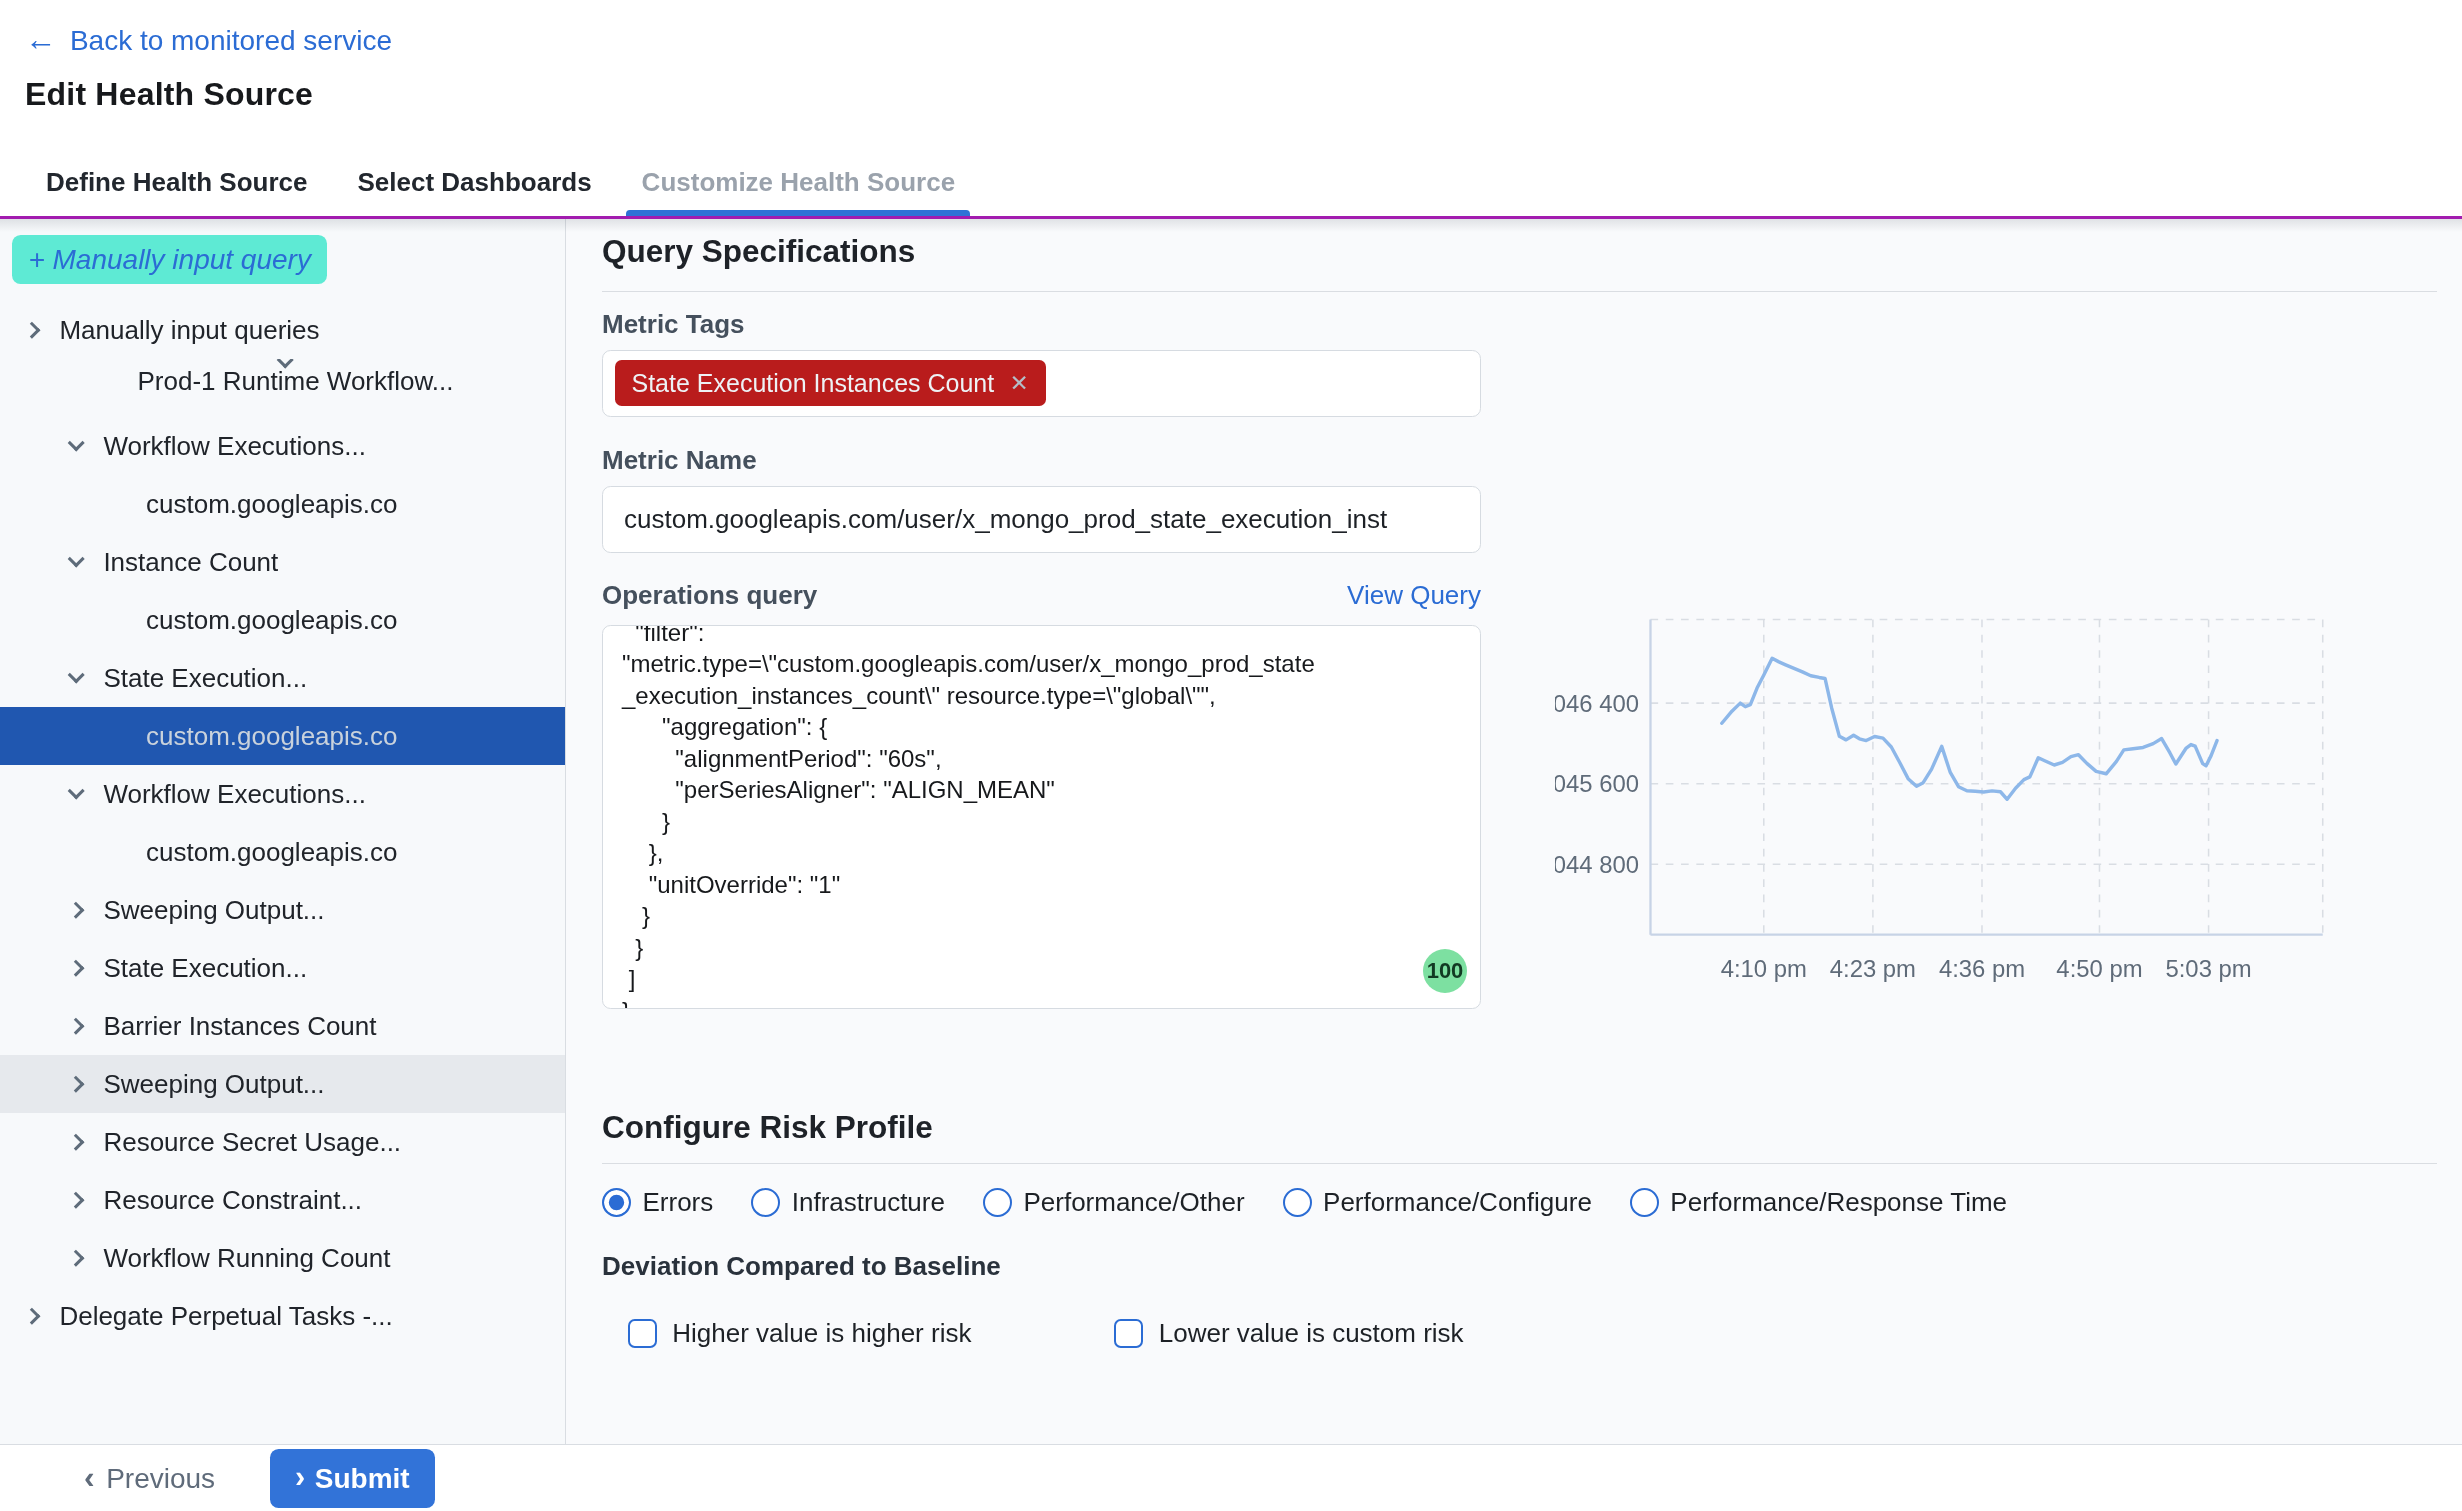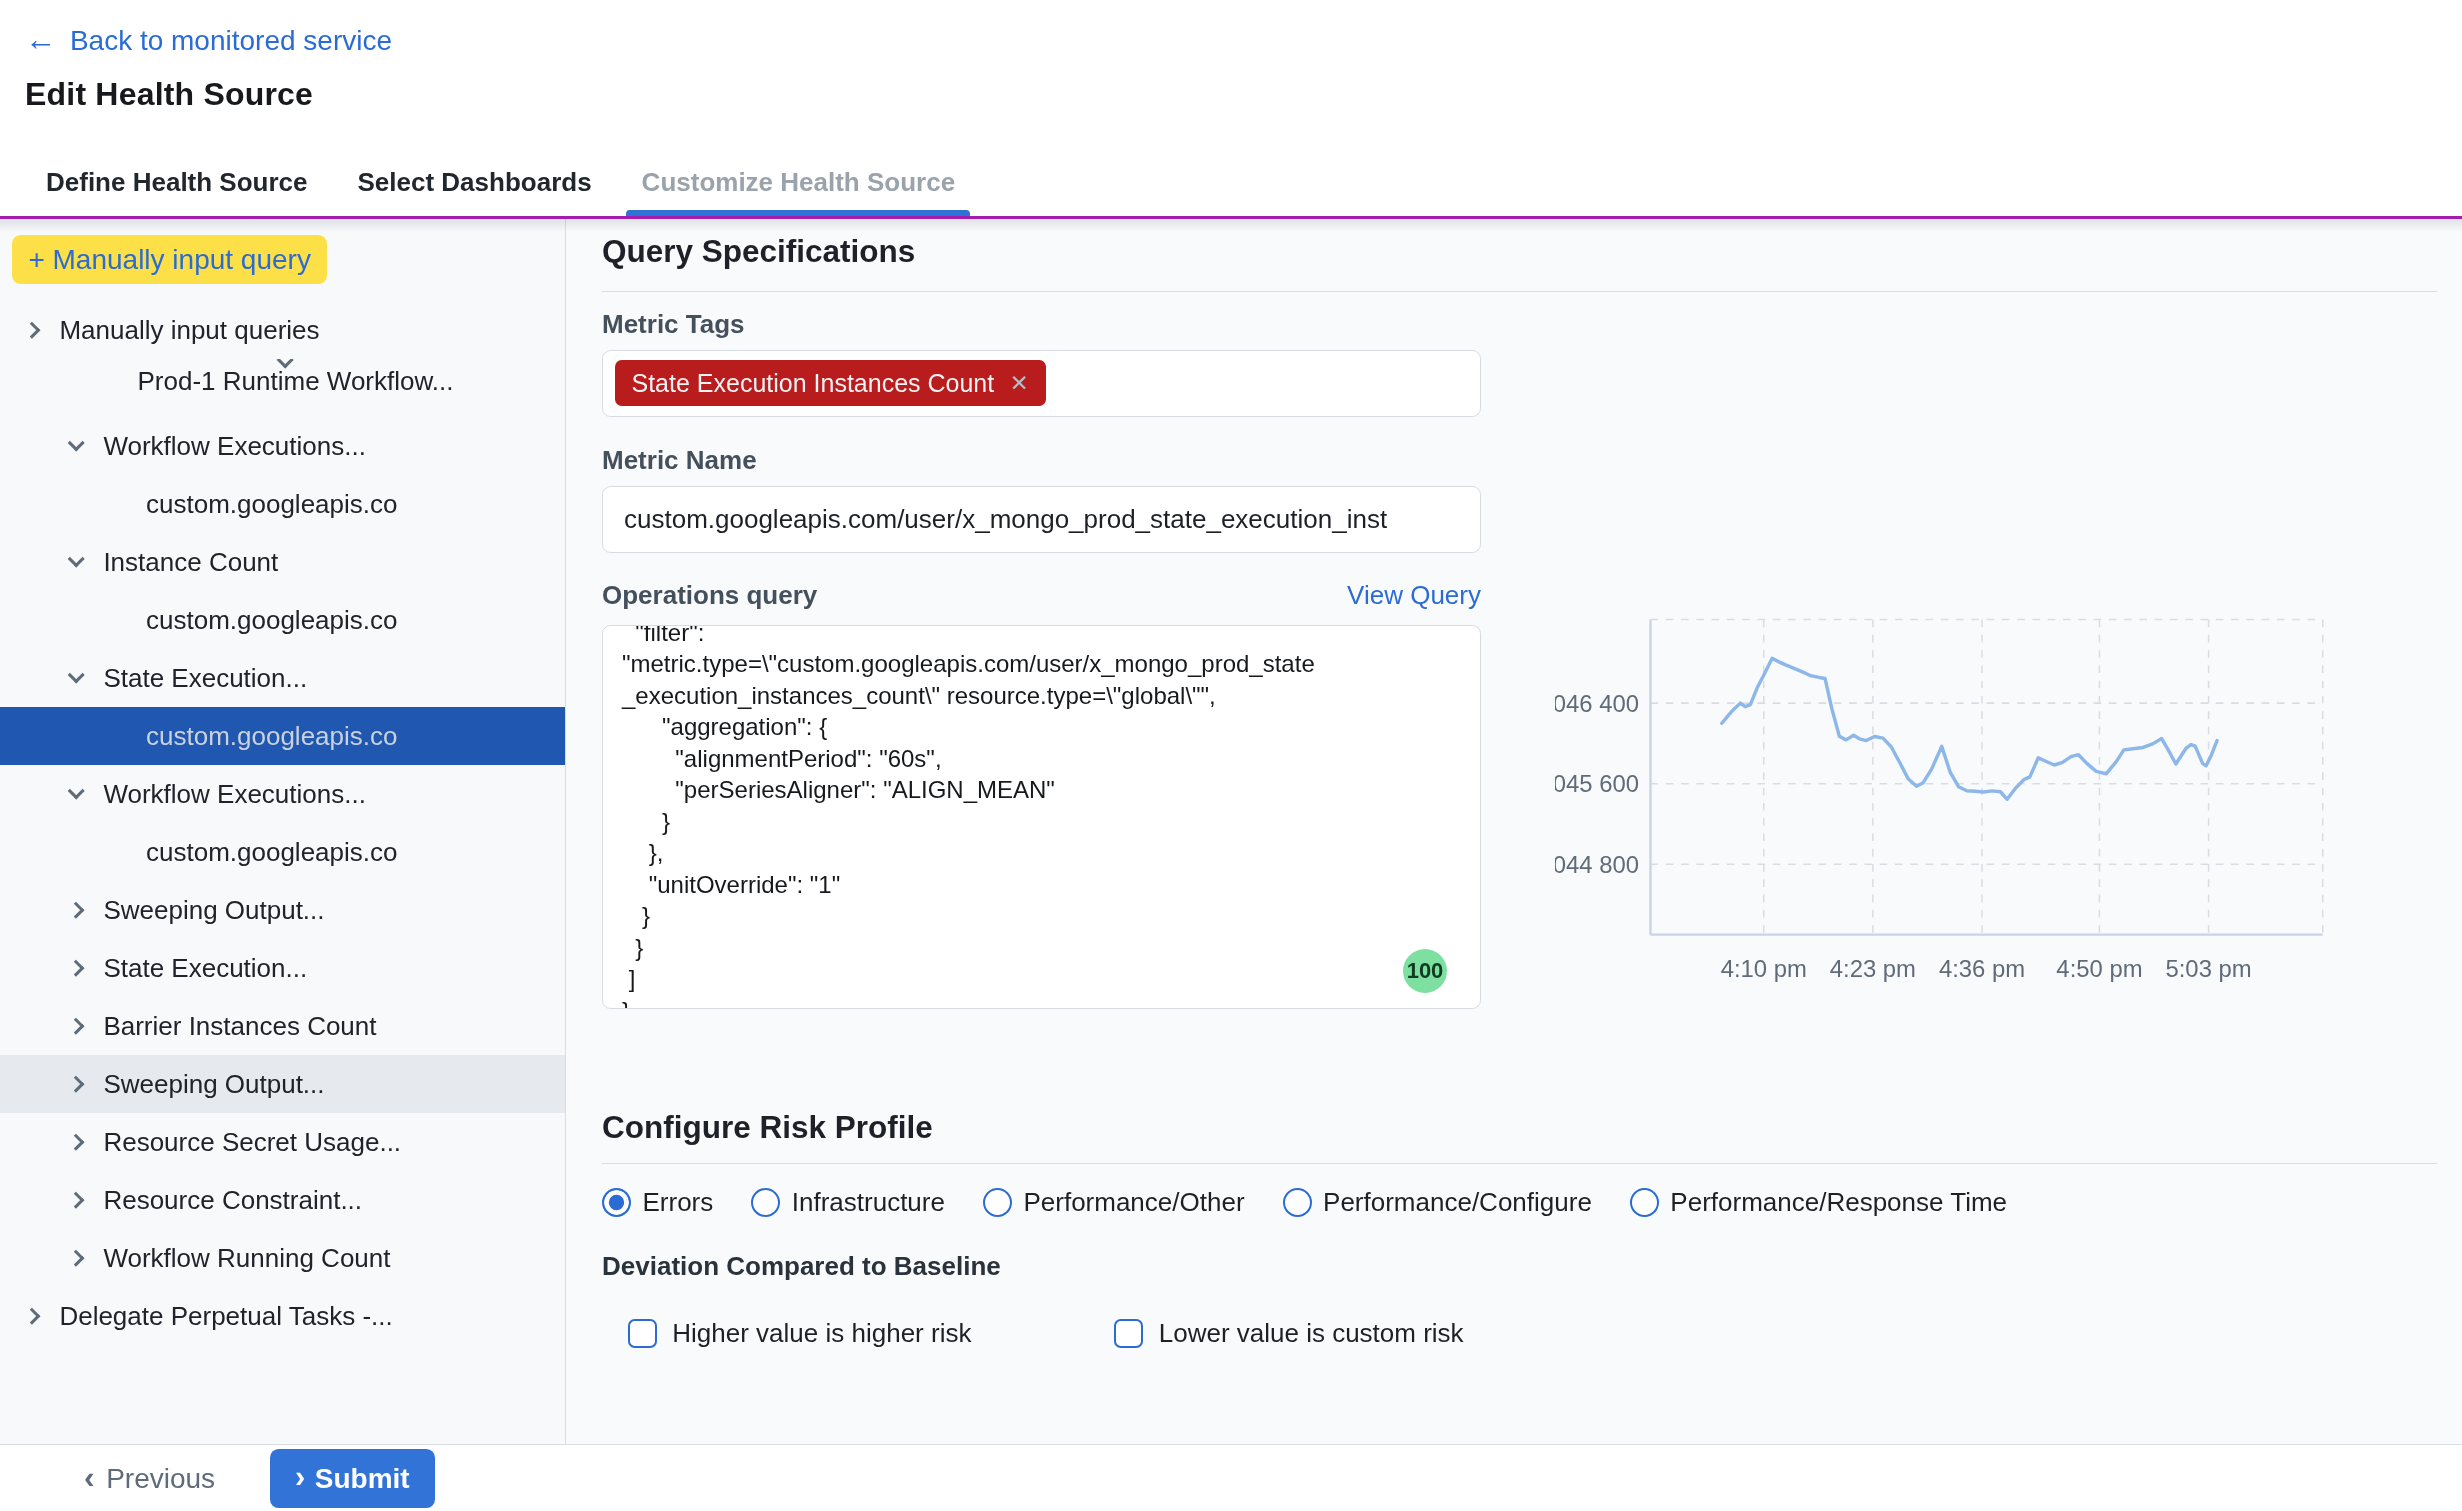--- a/index.html
+++ b/index.html
@@ -18,21 +18,21 @@
   .tab { font-size:26px; font-weight:600; color:#22272e; position:relative; height:100%; display:flex; align-items:center; cursor:pointer; }
   .tab.active { color:#9aa2ac; }
   .tab.active::after { content:""; position:absolute; left:-15.3px; right:-15.3px; bottom:0; height:5.7px; background:#2f72d6; border-radius:3.8px 3.8px 0 0; }
 
   
   .content { flex:1 1 auto; display:flex; position:relative; min-height:0; }
   .content::before { content:""; position:absolute; left:0; right:0; top:0; height:13.4px; background:linear-gradient(rgba(40,52,66,.12), rgba(40,52,66,0)); pointer-events:none; z-index:5; }
 
   
   .sidebar { width:566px; flex:0 0 auto; background:#f7f9fb; border-right:1px solid #d9dde2; padding-top:16px; overflow:hidden; }
-  .add-query { display:inline-block; margin-left:12.4px; padding:8.6px 16px; background:#fde047; border-radius:8.6px; color:#2b6cd4; font-size:28px; cursor:pointer; }
+  .add-query { display:inline-block; margin-left:12.4px; padding:8.6px 16px; background:#5eead4; border-radius:8.6px; color:#2b6cd4; font-size:28px; cursor:pointer;font-style:italic; }
   #tree { margin-top:17px; }
   .trow { height:58px; display:flex; align-items:center; font-size:26px; color:#20242a; cursor:pointer; white-space:nowrap; overflow:hidden; }
   .trow.sel { background:#2057b0; color:#c9d2dc; }
   .trow.hov { background:#e6e9ed; }
   .chev { display:inline-block; width:12.4px; height:12.4px; border-right:3.2px solid #5e6c7a; border-bottom:3.2px solid #5e6c7a; flex:0 0 auto; }
   .chev.right { transform:rotate(-45deg); margin-right:21px; }
   .chev.down  { transform:rotate(45deg);  margin-right:21px; margin-top:-5.7px; }
   .tlabel { overflow:hidden; }
 
   
@@ -42,21 +42,21 @@
   .flabel { display:block; font-size:26px; font-weight:600; color:#45505d; line-height:27px; margin-bottom:11.5px; }
   .tags-box { width:879px; height:67px; background:#fff; border:1px solid #d6dbe1; border-radius:8.6px; display:flex; align-items:center; padding:0 11.5px; margin-bottom:30.5px; }
   .chip { display:inline-flex; align-items:center; gap:15.3px; height:46px; padding:0 17px; background:#b91c1c; border-radius:6.7px; color:#eef2f5; font-size:25px; }
   .chip-x { color:#b3bdc7; font-size:23px; cursor:pointer; }
   .text-input { width:879px; height:67px; background:#fff; border:1px solid #d6dbe1; border-radius:8.6px; display:flex; align-items:center; padding:0 21px; font-size:26px; color:#1d2126; margin-bottom:27px; white-space:nowrap; overflow:hidden; }
   .ops-row { width:879px; display:flex; justify-content:space-between; align-items:baseline; height:32px; margin-bottom:13.4px; }
   .ops-label { font-size:26px; font-weight:600; color:#45505d; }
   .view-query { font-size:26px; font-weight:500; color:#2b6cd4; cursor:pointer; }
   .query-box { width:879px; height:384px; background:#fff; border:1px solid #d6dbe1; border-radius:8.6px; position:relative; overflow:hidden; padding:7.6px 19px 0 19px; }
   .query-box pre { font-family:"Liberation Sans", sans-serif; font-size:24px; line-height:31.5px; color:#17191c; white-space:pre; margin-top:-17px; }
-  .badge { position:absolute; right:33px; bottom:15.3px; width:44px; height:44px; border-radius:50%; background:#7de0a1; color:#123a23; font-size:22px; font-weight:700; display:flex; align-items:center; justify-content:center; }
+  .badge { position:absolute; right:13px; bottom:15.3px; width:44px; height:44px; border-radius:50%; background:#7de0a1; color:#123a23; font-size:22px; font-weight:700; display:flex; align-items:center; justify-content:center; }
 
   .chart { position:absolute; left:989px; top:391px; width:783px; height:382px; }
 
   h2.risk { margin-top:99px; }
   .hr2 { margin:17px 0 21px 0; }
   .risk-label { font-size:26px; font-weight:600; color:#2a323c; margin-bottom:13.4px; }
   #radio-row { display:flex; align-items:center; gap:38px; height:34px; }
   .ropt { display:inline-flex; align-items:center; gap:11.5px; cursor:pointer; }
   .radio { width:29px; height:29px; border:2.9px solid #2b6cd4; border-radius:50%; background:#fff; flex:0 0 auto; }
   .radio.sel { background:#2b6cd4; box-shadow:inset 0 0 0 4.8px #fff; }

